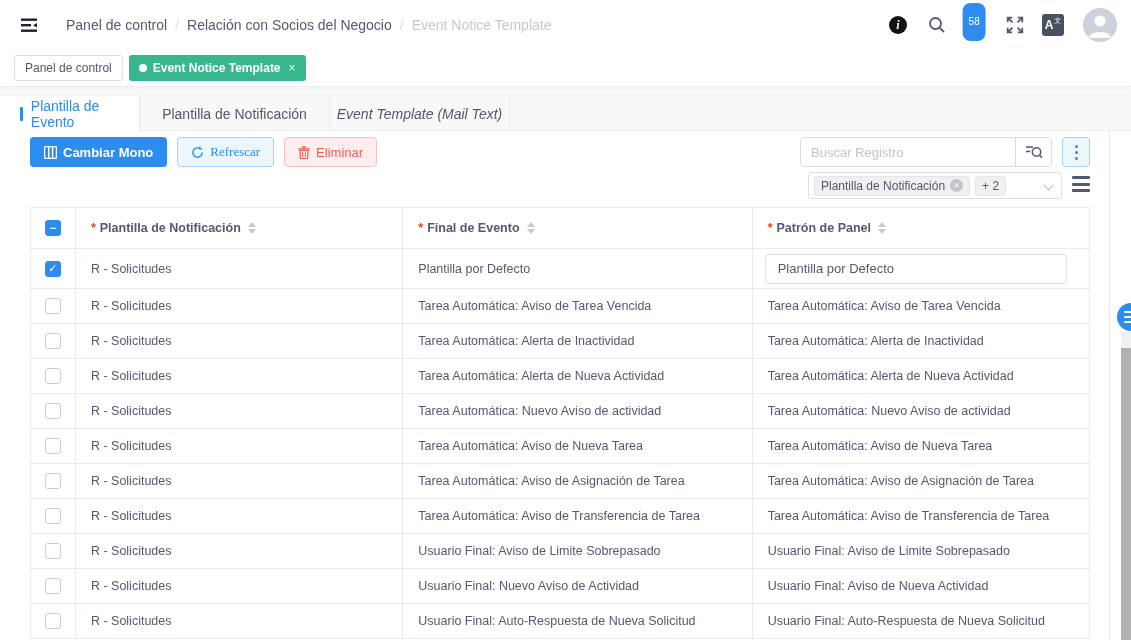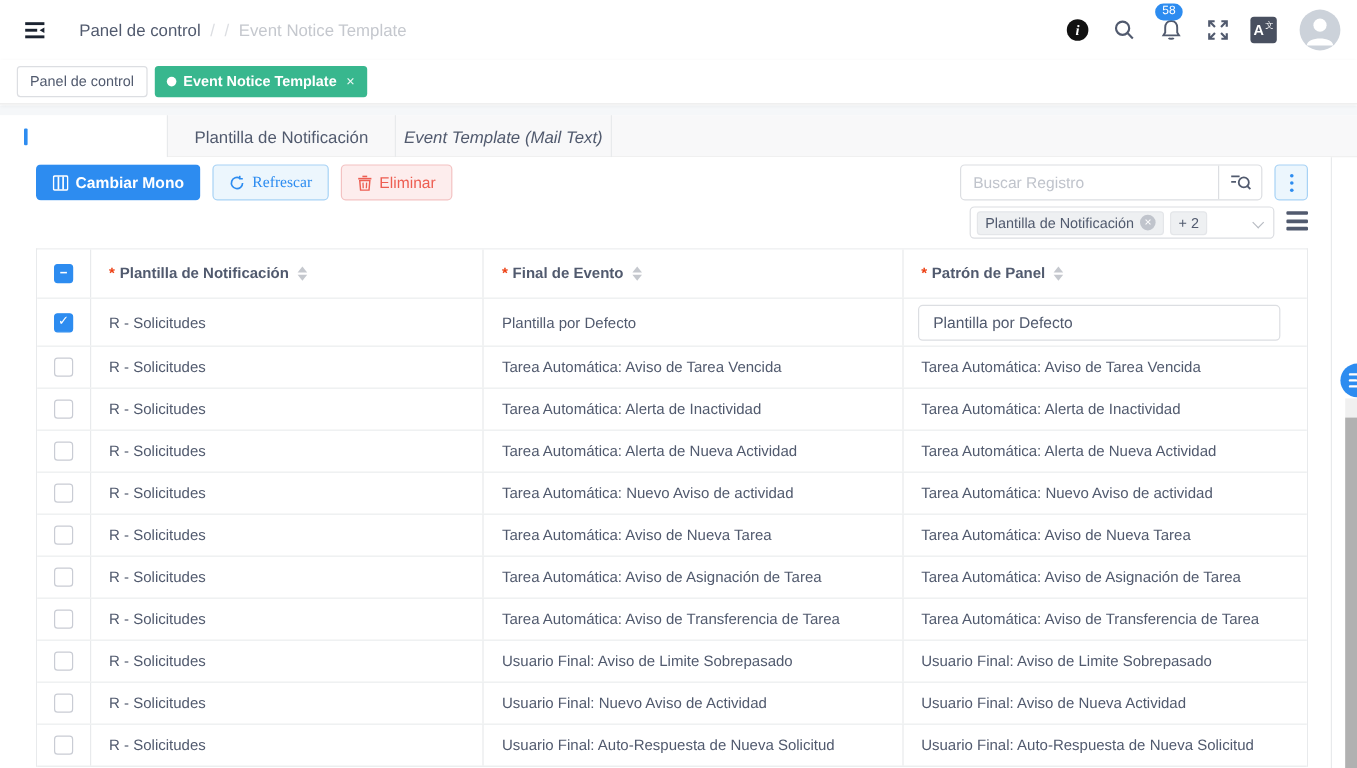--- a/index.html
+++ b/index.html
@@ -10,21 +10,21 @@
   .topbar { position:absolute; left:0; top:0; width:1131px; height:50px; background:#fff; display:flex; align-items:center; }
   .menu-fold { margin-left:18px; width:22px; height:22px; cursor:pointer; display:flex; align-items:center; justify-content:center; }
   .breadcrumb { margin-left:26px; font-size:14px; display:flex; align-items:center; gap:8px; }
   .crumb { color:#515a6e; cursor:pointer; }
   .crumb-sep { color:#dcdee2; }
   .crumb.last { color:#c5c8ce; cursor:default; }
   .topbar-right { position:absolute; right:0; top:0; height:50px; display:flex; align-items:center; gap:15px; padding-right:14px; }
   .tb-icon { width:24px; height:24px; display:flex; align-items:center; justify-content:center; cursor:pointer; position:relative; }
   .info-circle { width:18px; height:18px; border-radius:50%; background:#111; color:#fff; font:italic bold 12px "Liberation Serif", serif; display:flex; align-items:center; justify-content:center; }
   .bell-wrap { position:relative; }
-  .badge { position:absolute; top:-10px; left:50%; transform:translateX(-58%); background:#2d8cf0; color:#fff; font-size:10px; line-height:14px; padding:0 6px; border-radius:8px; white-space:nowrap; }
+  .badge { position:absolute; top:-10px; left:50%; transform:translateX(-58%); background:#2d8cf0; color:#fff; font-size:10px; line-height:14px; padding:12px 6px; border-radius:8px; white-space:nowrap; }
   .lang-box { width:22px; height:22px; background:#495060; border-radius:3px; color:#fff; display:flex; align-items:center; justify-content:center; font-size:12px; font-weight:bold; cursor:pointer; }
   .lang-box .small { font-size:7px; margin-left:1px; margin-top:-8px; font-weight:normal; }
   .avatar { width:34px; height:34px; border-radius:50%; background:#ccd2da; display:flex; align-items:flex-end; justify-content:center; overflow:hidden; cursor:pointer; margin-left:4px; }
 
   
   .tagbar { position:absolute; left:0; top:50px; width:1131px; height:37px; background:#fff; border-bottom:1px solid #ececec; box-shadow:0 1px 3px rgba(0,0,0,.06); display:flex; align-items:center; padding-left:14px; gap:6px; z-index:3; }
   .tag { height:26px; display:flex; align-items:center; padding:0 10px; border-radius:3px; font-size:12px; cursor:pointer; }
   .tag.plain { background:#fff; border:1px solid #dcdee2; color:#515a6e; }
   .tag.active { background:#38b78e; color:#fff; font-weight:bold; gap:6px; }
   .tag.active .dot { width:8px; height:8px; border-radius:50%; background:#fff; }
@@ -101,20 +101,21 @@
     <svg width="22" height="22" viewBox="0 0 22 22">
       <rect x="3" y="4.5" width="16" height="2.4" fill="#1b2330"></rect>
       <rect x="3" y="10" width="10" height="2.4" fill="#1b2330"></rect>
       <rect x="3" y="15.5" width="16" height="2.4" fill="#1b2330"></rect>
       <path d="M19 9 L15 11.2 L19 13.4 Z" fill="#1b2330"></path>
     </svg>
   </div>
   <div class="breadcrumb">
     <span class="crumb">Panel de control</span>
     <span class="crumb-sep">/</span>
+    <span class="crumb">Relación con Socios del Negocio</span>
     <span class="crumb-sep">/</span>
     <span class="crumb last">Event Notice Template</span>
   </div>
   <div class="topbar-right">
     <div class="tb-icon">
       <span class="info-circle">i</span>
     </div>
     <div class="tb-icon">
       <svg width="20" height="20" viewBox="0 0 20 20" fill="none" stroke="#515a6e" stroke-width="1.8">
         <circle cx="8.5" cy="8.5" r="5.5"></circle>
@@ -158,20 +159,21 @@
     <span>Event Notice Template</span>
     <span class="close">×</span>
   </div>
 </div>
 
 <div class="gap-strip"></div>
 
 <div class="tabrow">
   <div class="mtab t0">
     <span class="abar"></span>
+    <span>Plantilla de Evento</span>
   </div>
   <div class="mtab t1">
     <span>Plantilla de Notificación</span>
   </div>
   <div class="mtab t2">
     <span>Event Template (Mail Text)</span>
   </div>
 </div>
 
 <div class="content">

